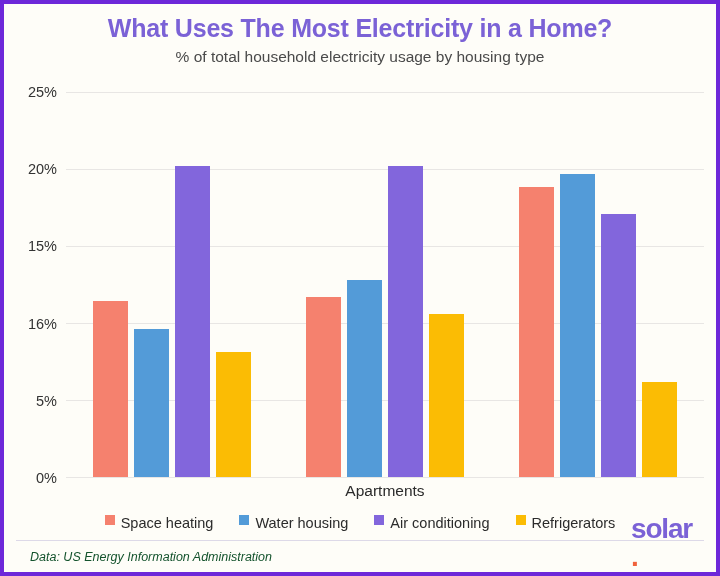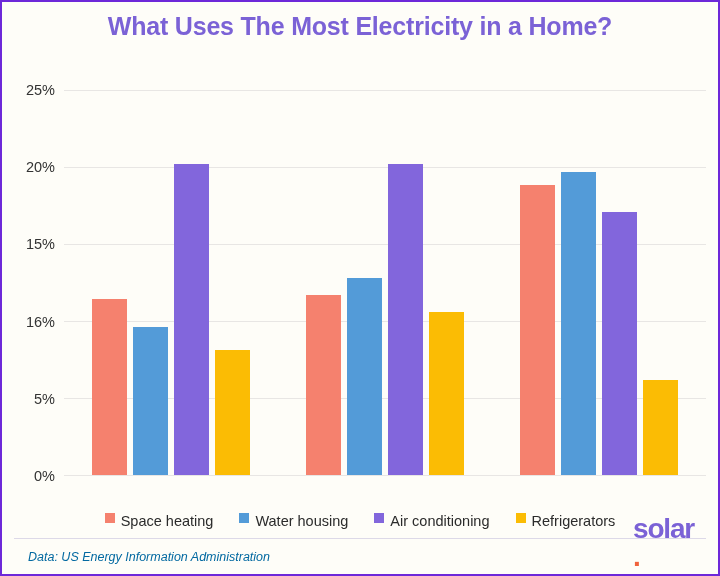--- a/index.html
+++ b/index.html
@@ -4,21 +4,21 @@
 <style>
   * { margin:0; padding:0; box-sizing:border-box; }
   html,body { width:720px; height:576px; }
   body {
     font-family:"Liberation Sans", sans-serif;
     background:#b9b4e8;
     overflow:hidden;
   }
   #frame {
     position:absolute; inset:0;
-    border:2px solid #6d28d9;
+    border:4px solid #6d28d9;
     background:#fefdf8;
   }
   
   #header { position:absolute; left:0; right:0; top:0; height:76px; text-align:center; }
   #chart-title {
     font-size:25px; font-weight:bold; color:#7b62d6;
     letter-spacing:-0.2px; padding-top:10px; line-height:1.15;
   }
   #chart-subtitle {
     font-size:15.5px; color:#4a4a4a; padding-top:5px; line-height:1.2;
@@ -60,34 +60,35 @@
   .legend-label { font-size:14.5px; color:#2b2b2b; }
   
   #footer-rule {
     position:absolute; left:12px; right:12px; top:536px; height:1px; background:#ddd9e8;
   }
   #footer {
     position:absolute; left:0; right:0; top:537px; bottom:0;
     display:flex; align-items:center; justify-content:space-between;
     padding:0 24px 0 26px;
   }
-  #source-note { font-size:12.5px; font-style:italic; color:#0369a1; }
+  #source-note { font-size:12.5px; font-style:italic; color:#14532d; }
   #brand-logo {
     font-size:28px; font-weight:bold; letter-spacing:-1.2px;
     color:#7b62d6; line-height:1; display:flex; align-items:baseline;flex-direction:column;
   }
   #brand-dot { color:#f0623c; }
 </style>
 </head>
 <body>
 
 <div id="frame">
 
   <div id="header">
     <div id="chart-title">What Uses The Most Electricity in a Home?</div>
+    <div id="chart-subtitle">% of total household electricity usage by housing type</div>
   </div>
 
   <div id="plot-area">
     <div id="grid">
         <div class="gridline" style="top: 100%;">
           <div class="ytick" style="top: 100%;">0%</div>
         </div>
         <div class="gridline" style="top: 80%;">
           <div class="ytick" style="top: 80%;">5%</div>
         </div>
@@ -120,20 +121,21 @@
         <div class="bar-group">
           <div class="bar" title="Space heating — Mobile homes: 18.8%" style="height: 75.2%; background: rgb(245, 129, 110);"></div>
           <div class="bar" title="Water heating — Mobile homes: 19.7%" style="height: 78.8%; background: rgb(83, 155, 216);"></div>
           <div class="bar" title="Air conditioning — Mobile homes: 17.1%" style="height: 68.4%; background: rgb(130, 102, 220);"></div>
           <div class="bar" title="Refrigerators — Mobile homes: 6.2%" style="height: 24.8%; background: rgb(251, 188, 4);"></div>
         </div>
       </div>
   </div>
 
   <div id="cat-labels">
+      <div class="cat-label">Apartments</div>
     </div>
 
   <div id="legend">
       <div class="legend-item">
         <span class="legend-swatch" style="background: rgb(245, 129, 110);"></span>
         <span class="legend-label">Space heating</span>
       </div>
       <div class="legend-item">
         <span class="legend-swatch" style="background: rgb(83, 155, 216);"></span>
         <span class="legend-label">Water housing</span>

